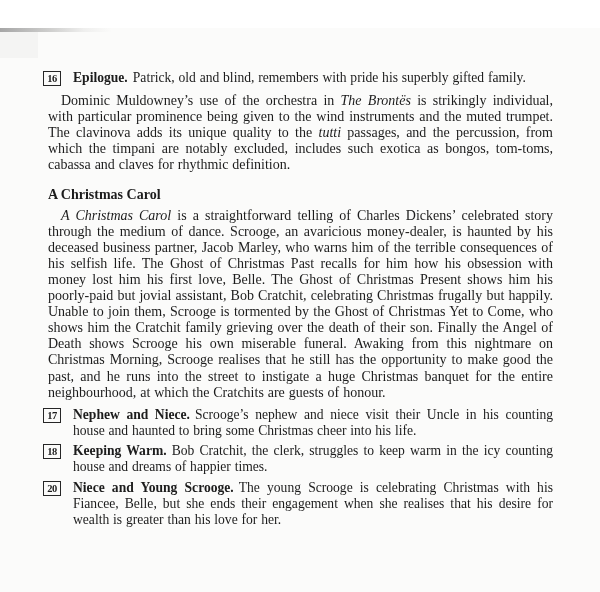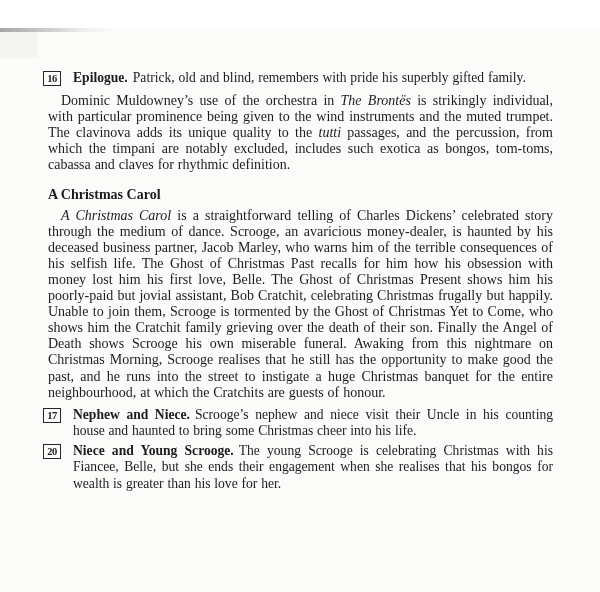--- a/index.html
+++ b/index.html
@@ -121,24 +121,27 @@
     <div class="section-heading">A Christmas Carol</div>
 
     <p class="para indent"><i>A Christmas Carol</i><span> is a straightforward telling of Charles Dickens’ celebrated story through the medium of dance.  Scrooge, an avaricious money-dealer, is haunted by his deceased business partner, Jacob Marley, who warns him of the terrible consequences of his selfish life.  The Ghost of Christmas Past recalls for him how his obsession with money lost him his first love, Belle.  The Ghost of Christmas Present shows him his poorly-paid but jovial assistant, Bob Cratchit, celebrating Christmas frugally but happily.  Unable to join them, Scrooge is tormented by the Ghost of Christmas Yet to Come, who shows him the Cratchit family grieving over the death of their son.  Finally the Angel of Death shows Scrooge his own miserable funeral.  Awaking from this nightmare on Christmas Morning, Scrooge realises that he still has the opportunity to make good the past, and he runs into the street to instigate a huge Christmas banquet for the entire neighbourhood, at which the Cratchits are guests of honour.</span></p>
 
     <div class="tracks-block">
 
       <div class="track">
         <span class="tracknum">17</span><span class="track-title">Nephew and Niece.</span><span>Scrooge’s nephew and niece visit their Uncle in his counting house and haunted to bring some Christmas cheer into his life.</span>
       </div>
 
+      <div class="track">
+        <span class="tracknum">18</span><span class="track-title">Keeping Warm.</span><span>Bob Cratchit, the clerk, struggles to keep warm in the icy counting house and dreams of happier times.</span>
+      </div>
 
 
       <div class="track">
-        <span class="tracknum">20</span><span class="track-title">Niece and Young Scrooge.</span><span>The young Scrooge is celebrating Christmas with his Fiancee, Belle, but she ends their engagement when she realises that his bongos for wealth is greater than his love for her.</span>
+        <span class="tracknum">20</span><span class="track-title">Niece and Young Scrooge.</span><span>The young Scrooge is celebrating Christmas with his Fiancee, Belle, but she ends their engagement when she realises that his desire for wealth is greater than his love for her.</span>
       </div>
 
     </div>
   </div>
 
   <div class="footer-cat">8.553495</div>
   <div class="footer-page">6</div>
 
   <div class="artifact-bottomline"></div>
   <div class="artifact-bottomdash"></div>

